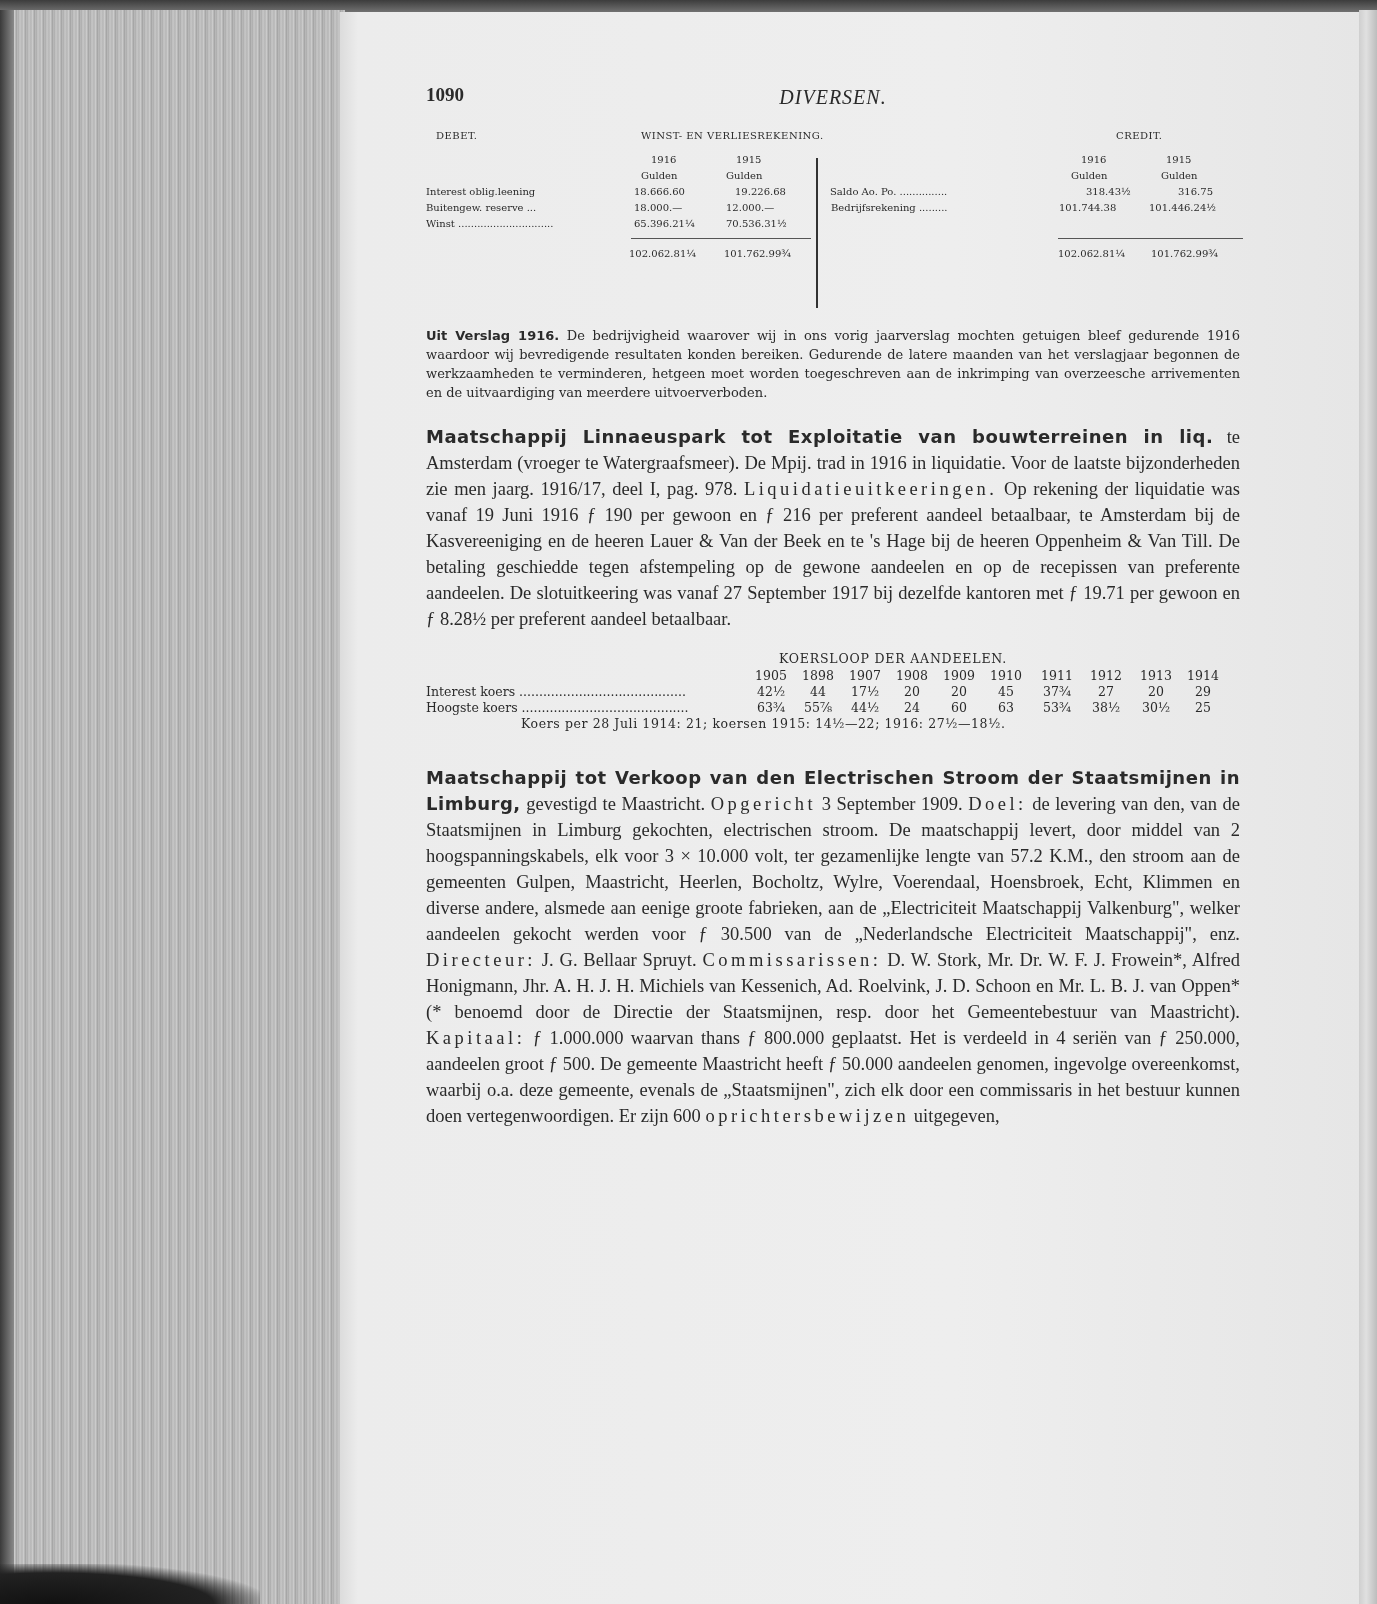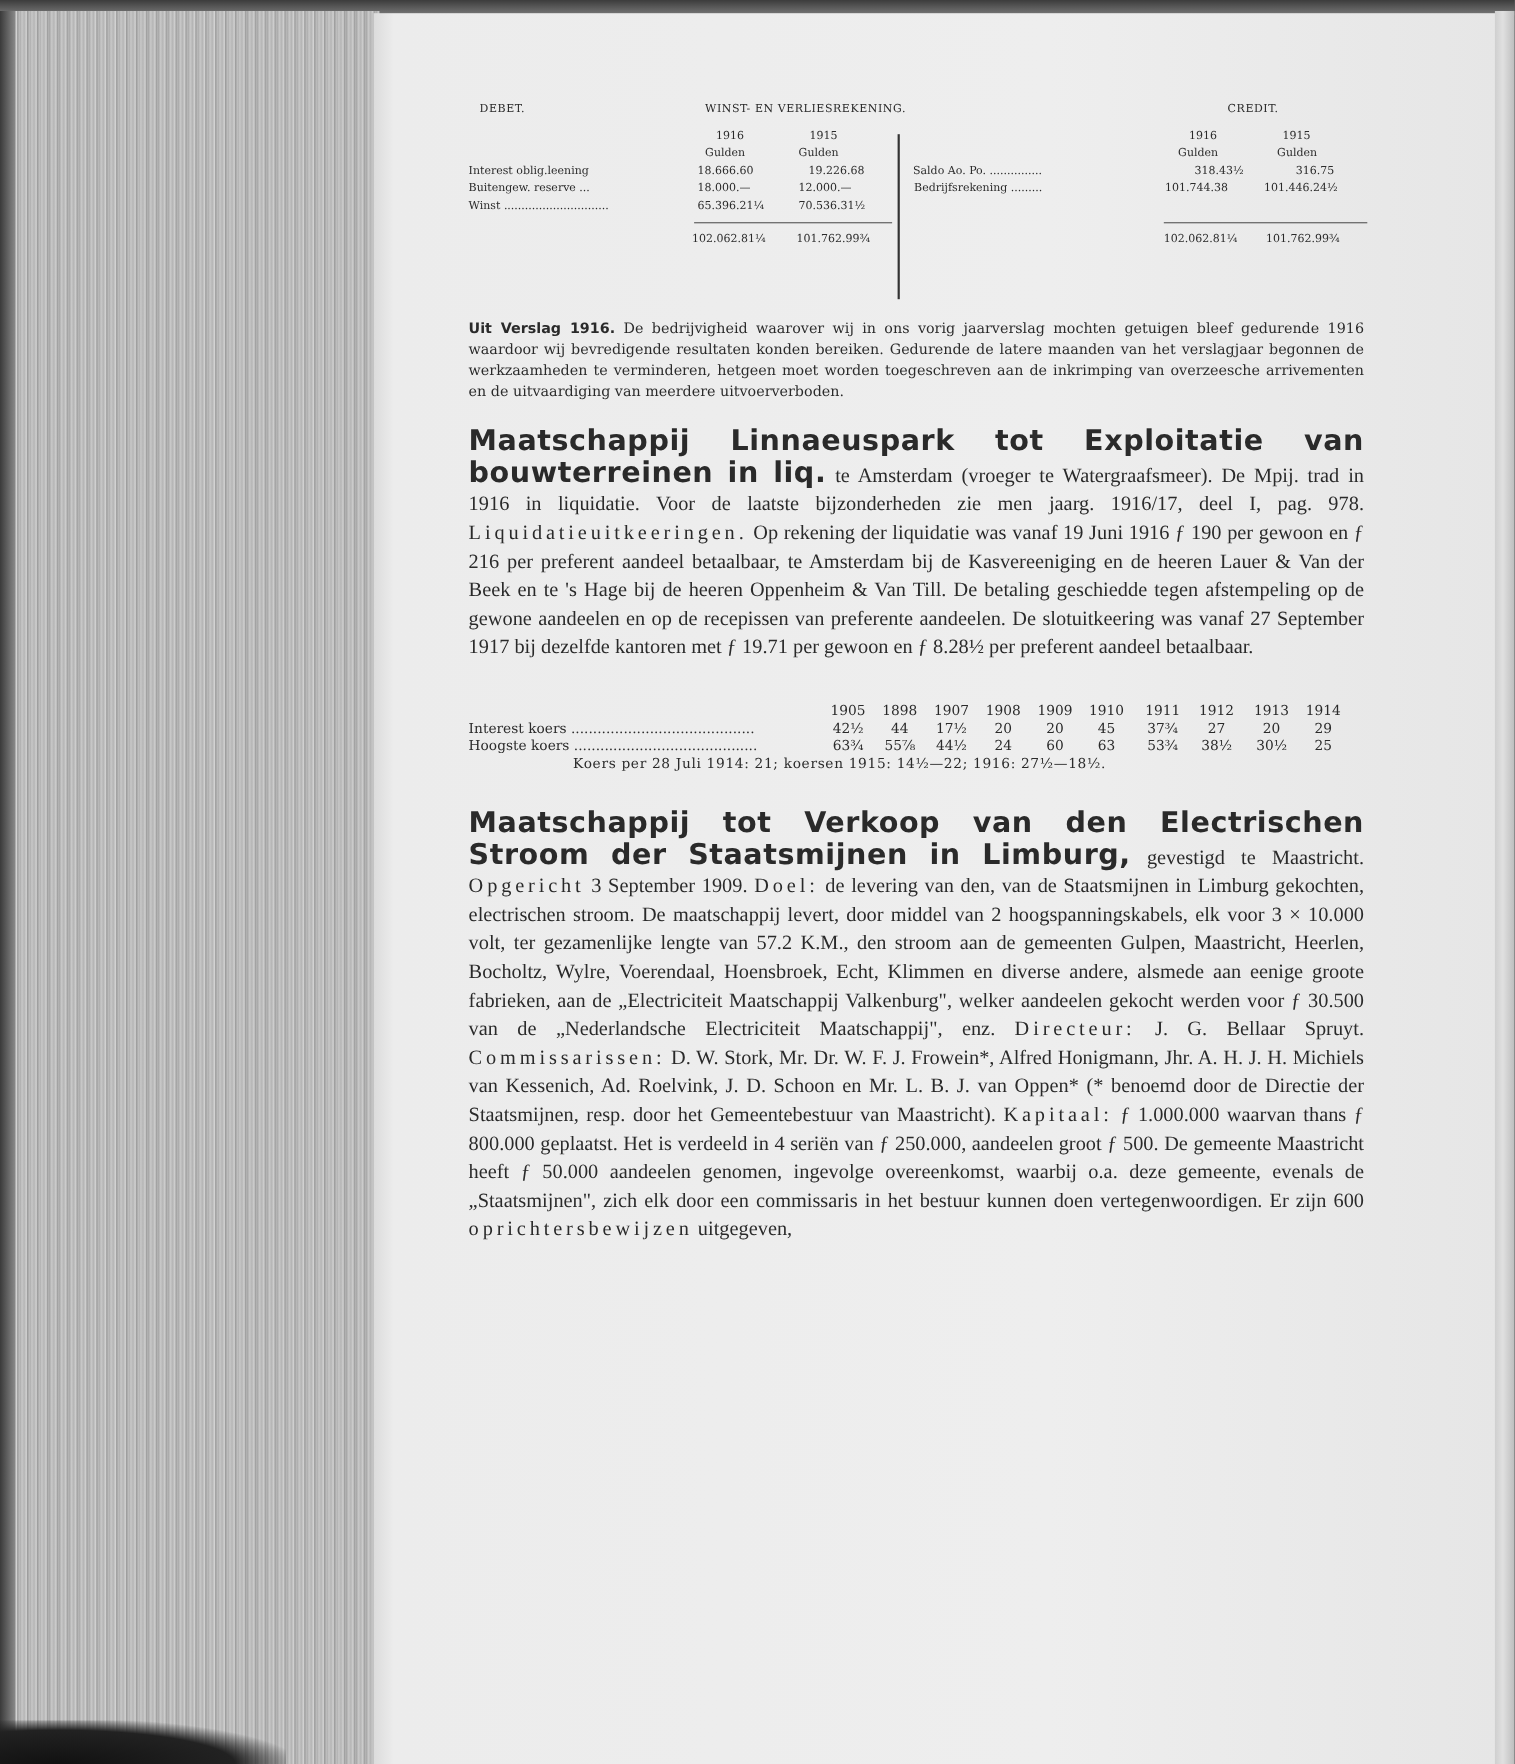--- a/index.html
+++ b/index.html
@@ -48,40 +48,44 @@
   .ledger .vline { position:absolute; left:390px; top:30px; width:2px; height:150px; background:#333; }
   .ledger .cell { position:absolute; white-space:nowrap; }
   .ledger .rule { position:absolute; height:1px; background:#555; }
 
   .small-par {
     font-family:"DejaVu Serif", serif; font-size:13px; line-height:19px; text-align:justify; margin-top:18px;
   }
   .small-par .lead { font-family:"DejaVu Sans", sans-serif; font-weight:bold; }
 
   .entry { font-size:18.5px; line-height:26px; text-align:justify; margin-top:22px; }
-  .entry .heading { font-family:"DejaVu Sans", sans-serif; font-weight:bold; font-size:26px; letter-spacing:0.5px; }
+  .entry .heading { font-family:"DejaVu Sans", sans-serif; font-weight:bold; font-size:18px; letter-spacing:0.5px; }
   .spaced { letter-spacing:3.5px; }
 
   .koers { position:relative; font-family:"DejaVu Serif", serif; font-size:12.5px; line-height:16px; margin-top:12px; height:92px; }
   .koers .title { text-align:center; letter-spacing:0.8px; position:absolute; left:0; right:0; top:0; padding-left:120px; }
   .koers .row { position:absolute; left:0; width:820px; }
   .koers .label { position:absolute; left:0; }
   .koers .v { position:absolute; width:40px; text-align:center; }
   .koers .note { position:absolute; left:95px; letter-spacing:0.6px; }
 </style>
 </head>
 <body>
 
 <div class="top-shadow"></div>
 <div class="page-edges"></div>
 <div class="bottom-shadow"></div>
 
 <div class="page">
   <div class="content">
 
+    <div class="running-head">
+      <span class="page-number">1090</span>
+      <span class="section-title">DIVERSEN.</span>
+    </div>
 
     <div class="ledger">
       <span class="hdr" style="left:10px">DEBET.</span>
       <span class="hdr" style="left:215px">WINST- EN VERLIESREKENING.</span>
       <span class="hdr" style="left:690px">CREDIT.</span>
       <div class="vline"></div>
 
       <span class="cell" style="left:225px;top:24px">1916</span>
       <span class="cell" style="left:310px;top:24px">1915</span>
       <span class="cell" style="left:215px;top:40px">Gulden</span>
@@ -115,20 +119,21 @@
       <span class="cell" style="left:632px;top:118px">102.062.81¼</span>
       <span class="cell" style="left:725px;top:118px">101.762.99¾</span>
     </div>
 
 
     <p class="small-par"><span class="lead">Uit Verslag 1916.</span><span> De bedrijvigheid waarover wij in ons vorig jaarverslag mochten getuigen bleef gedurende 1916 waardoor wij bevredigende resultaten konden bereiken. Gedurende de latere maanden van het verslagjaar begonnen de werkzaamheden te verminderen, hetgeen moet worden toegeschreven aan de inkrimping van overzeesche arrivementen en de uitvaardiging van meerdere uitvoerverboden.</span></p>
 
     <p class="entry"><span class="heading">Maatschappij Linnaeuspark tot Exploitatie van bouwterreinen in liq.</span><span> te Amsterdam (vroeger te Watergraafsmeer). De Mpij. trad in 1916 in liquidatie. Voor de laatste bijzonderheden zie men jaarg. 1916/17, deel I, pag. 978. </span><span class="spaced">Liquidatieuitkeeringen.</span><span> Op rekening der liquidatie was vanaf 19 Juni 1916 ƒ 190 per gewoon en ƒ 216 per preferent aandeel betaalbaar, te Amsterdam bij de Kasvereeniging en de heeren Lauer &amp; Van der Beek en te 's Hage bij de heeren Oppenheim &amp; Van Till. De betaling geschiedde tegen afstempeling op de gewone aandeelen en op de recepissen van preferente aandeelen. De slotuitkeering was vanaf 27 September 1917 bij dezelfde kantoren met ƒ 19.71 per gewoon en ƒ 8.28½ per preferent aandeel betaalbaar.</span></p>
 
     <div class="koers">
+      <div class="title">KOERSLOOP DER AANDEELEN.</div>
       <div class="row" style="top:17px">
         <span class="v" style="left:325px">1905</span>
         <span class="v" style="left:372px">1898</span>
         <span class="v" style="left:419px">1907</span>
         <span class="v" style="left:466px">1908</span>
         <span class="v" style="left:513px">1909</span>
         <span class="v" style="left:560px">1910</span>
         <span class="v" style="left:611px">1911</span>
         <span class="v" style="left:660px">1912</span>
         <span class="v" style="left:710px">1913</span>

